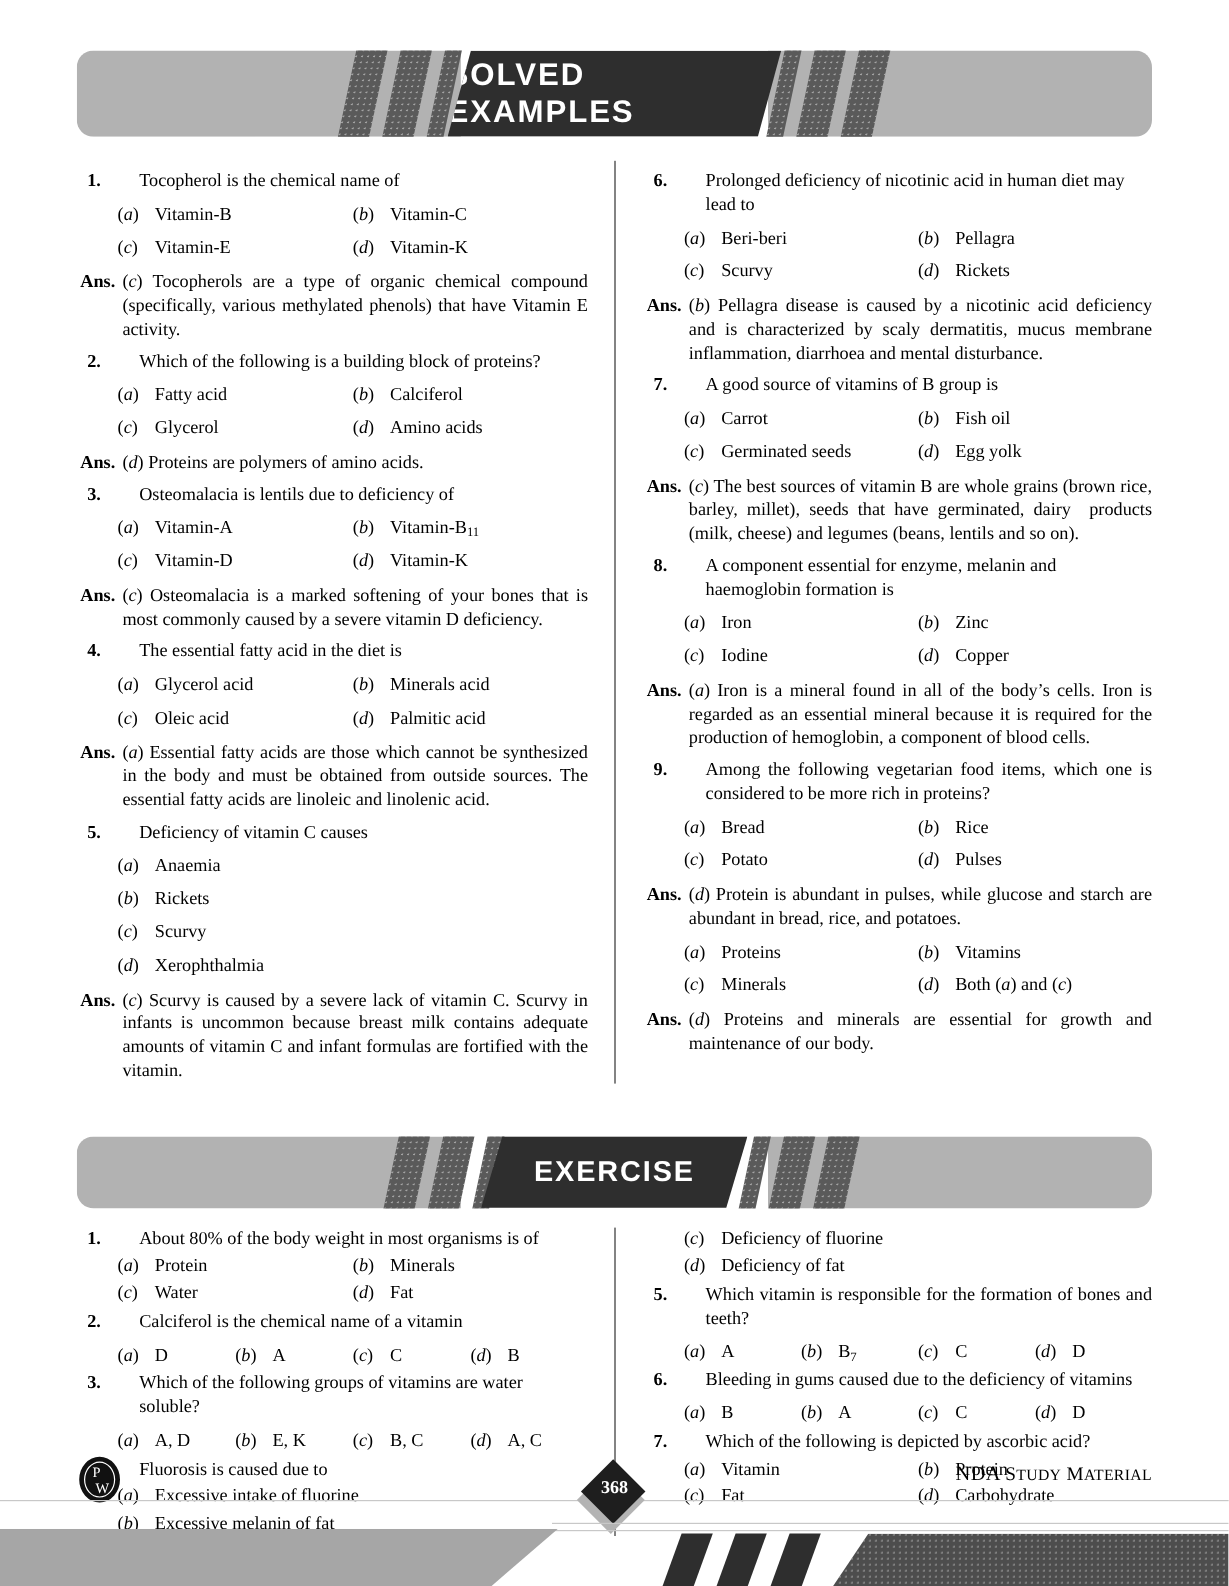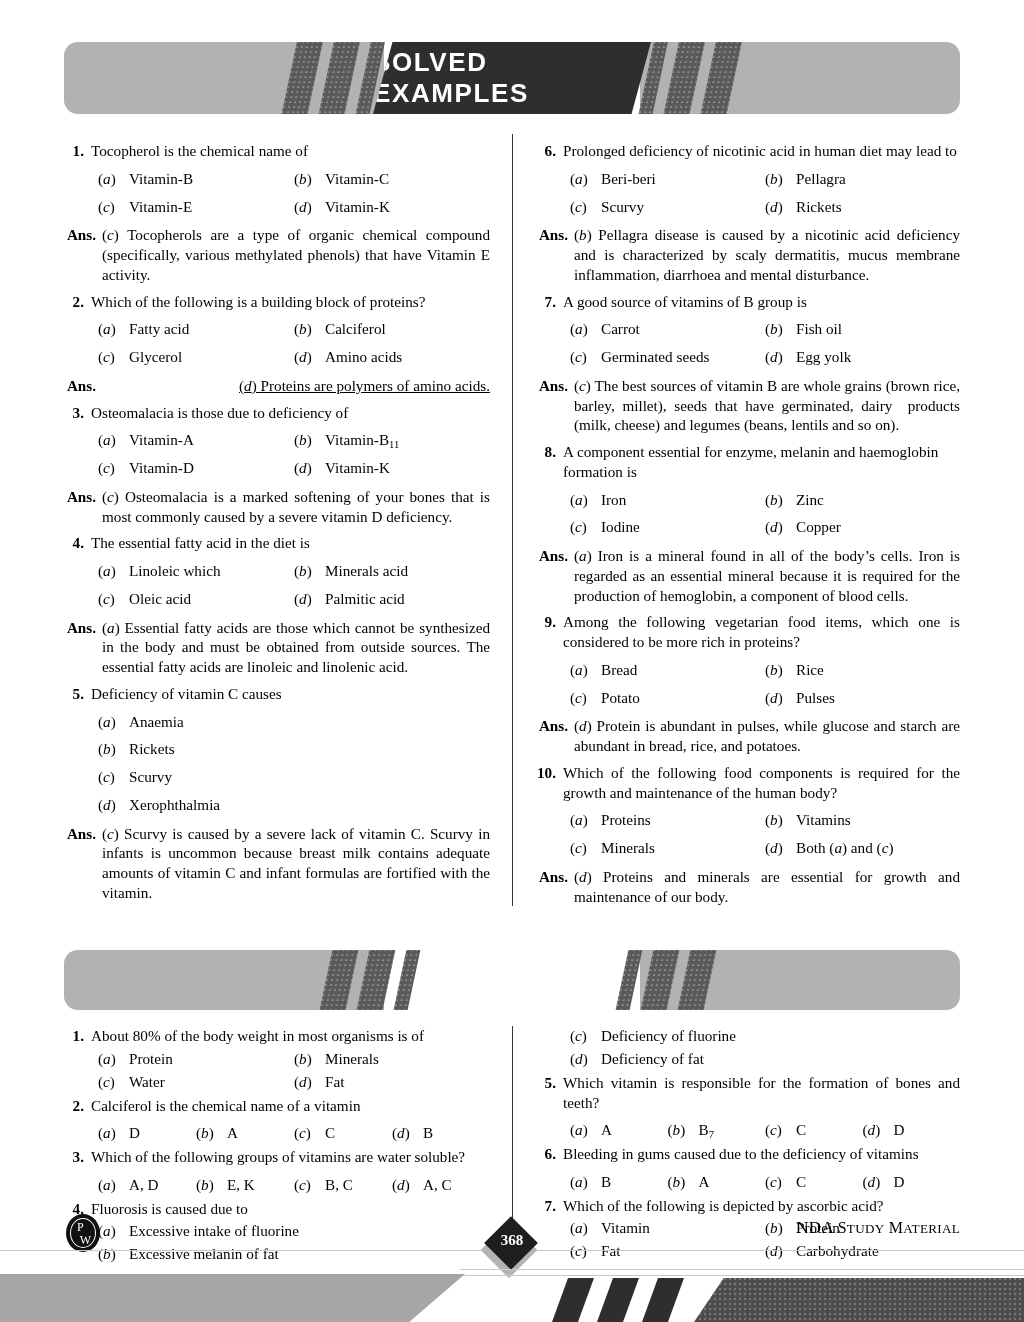--- a/index.html
+++ b/index.html
@@ -74,21 +74,21 @@
     font-size: 15.2px;
     line-height: 1.30;
     margin-top: 7px;
   }
   .q .num {
     width: 27px; min-width: 27px;
     text-align: right;
     font-weight: bold;
     padding-right: 7px;
   }
-  .q .qtext { flex: 1; text-align: justify; }
+  .q .qtext { flex: 1; text-align: justify; margin-left: 25px; }
   .q .qtext.nojust { text-align: left; }
 
   .opts {
     display: flex; flex-wrap: wrap;
     padding-left: 34px;
     font-size: 15.2px;
     line-height: 1.30;
   }
   .opts .opt {
     width: 50%;
@@ -109,21 +109,21 @@
     line-height: 1.30;
     margin-top: 9px;
   }
   .ans .ans-lbl {
     width: 38px; min-width: 38px;
     font-weight: bold;
     padding-right: 6px;
     text-align: right;
   }
   .ans .ans-text { flex: 1; text-align: justify; }
-  .ans .ans-text.nojust { text-align: right; text-decoration: underline; }
+  .ans .ans-text.nojust { text-align: left; }
   i.it { font-style: italic; }
   sub { font-size: 0.70em; vertical-align: baseline; position: relative; top: 0.30em; }
 
   
   .footer {
     position: absolute;
     left: 0; right: 0; bottom: 0;
     height: 112px;
   }
   .pw-logo {
@@ -279,21 +279,21 @@
           <span class="val">Amino acids</span>
         </div>
     </div>
     <div class="ans">
       <div class="ans-lbl">Ans.</div>
       <div class="ans-text nojust">(<i class="it">d</i>) Proteins are polymers of amino acids.</div>
     </div>
 
     <div class="q">
       <div class="num">3.</div>
-      <div class="qtext nojust">Osteomalacia is those due to deficiency of</div>
+      <div class="qtext nojust">Osteomalacia is lentils due to deficiency of</div>
     </div>
     <div class="opts">
       <div class="opt">
           <span class="lbl">(<i>a</i>)</span>
           <span class="val">Vitamin-A</span>
         </div>
       <div class="opt">
           <span class="lbl">(<i>b</i>)</span>
           <span class="val">Vitamin-B<sub>11</sub></span>
         </div>
@@ -311,21 +311,21 @@
       <div class="ans-text">(<i class="it">c</i>) Osteomalacia is a marked softening of your bones that is most commonly caused by a severe vitamin D deficiency.</div>
     </div>
 
     <div class="q">
       <div class="num">4.</div>
       <div class="qtext nojust">The essential fatty acid in the diet is</div>
     </div>
     <div class="opts">
       <div class="opt">
           <span class="lbl">(<i>a</i>)</span>
-          <span class="val">Linoleic which</span>
+          <span class="val">Glycerol acid</span>
         </div>
       <div class="opt">
           <span class="lbl">(<i>b</i>)</span>
           <span class="val">Minerals acid</span>
         </div>
       <div class="opt">
           <span class="lbl">(<i>c</i>)</span>
           <span class="val">Oleic acid</span>
         </div>
       <div class="opt">
@@ -469,24 +469,20 @@
       <div class="opt">
           <span class="lbl">(<i>d</i>)</span>
           <span class="val">Pulses</span>
         </div>
     </div>
     <div class="ans">
       <div class="ans-lbl">Ans.</div>
       <div class="ans-text">(<i class="it">d</i>) Protein is abundant in pulses, while glucose and starch are abundant in bread, rice, and potatoes.</div>
     </div>
 
-    <div class="q">
-      <div class="num">10.</div>
-      <div class="qtext">Which of the following food components is required for the growth and maintenance of the human body?</div>
-    </div>
     <div class="opts">
       <div class="opt">
           <span class="lbl">(<i>a</i>)</span>
           <span class="val">Proteins</span>
         </div>
       <div class="opt">
           <span class="lbl">(<i>b</i>)</span>
           <span class="val">Vitamins</span>
         </div>
       <div class="opt">
@@ -507,20 +503,21 @@
 
 <div class="banner" id="banner-exercise">
   <div class="bg-left"></div>
   <div class="bg-right"></div>
   <div class="stripe" style="left:262px;width:26px;transform:skewX(-12deg);"></div>
   <div class="stripe" style="left:299px;width:26px;transform:skewX(-12deg);"></div>
   <div class="stripe" style="left:336px;width:14px;transform:skewX(-12deg);"></div>
   <div class="stripe" style="left:558px;width:14px;transform:skewX(-12deg);"></div>
   <div class="stripe" style="left:583px;width:26px;transform:skewX(-12deg);"></div>
   <div class="stripe" style="left:620px;width:26px;transform:skewX(-12deg);"></div>
+  <div class="center">EXERCISE</div>
 </div>
 
 <div class="cols" style="margin-top:16px;">
   <div class="divider"></div>
 
   <div class="col left">
 
     <div class="q" style="margin-top:0;">
       <div class="num">1.</div>
       <div class="qtext nojust">About 80% of the body weight in most organisms is of</div>

